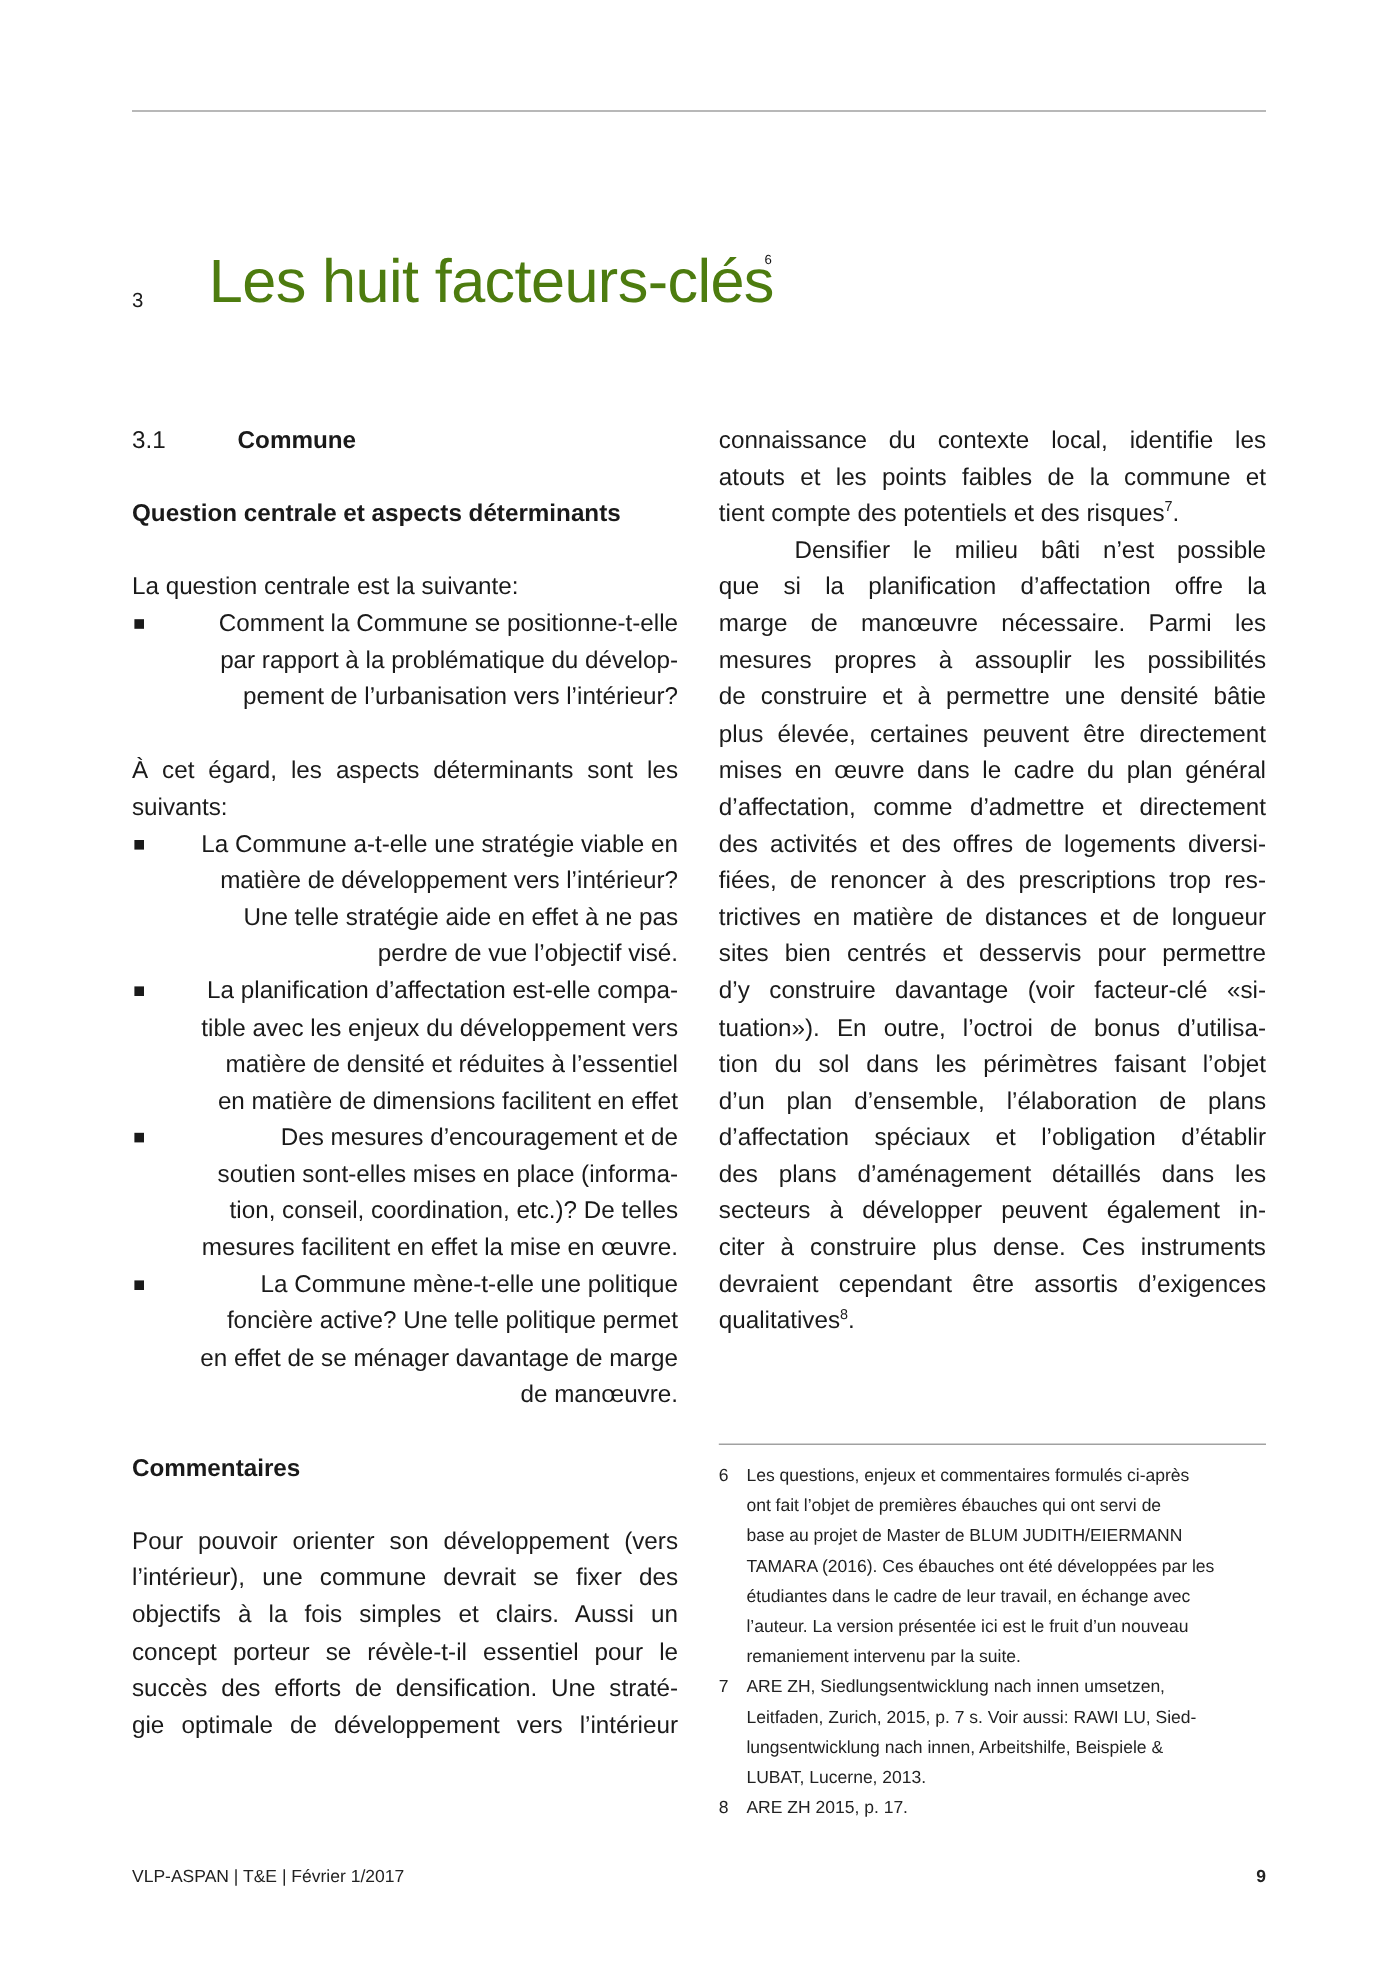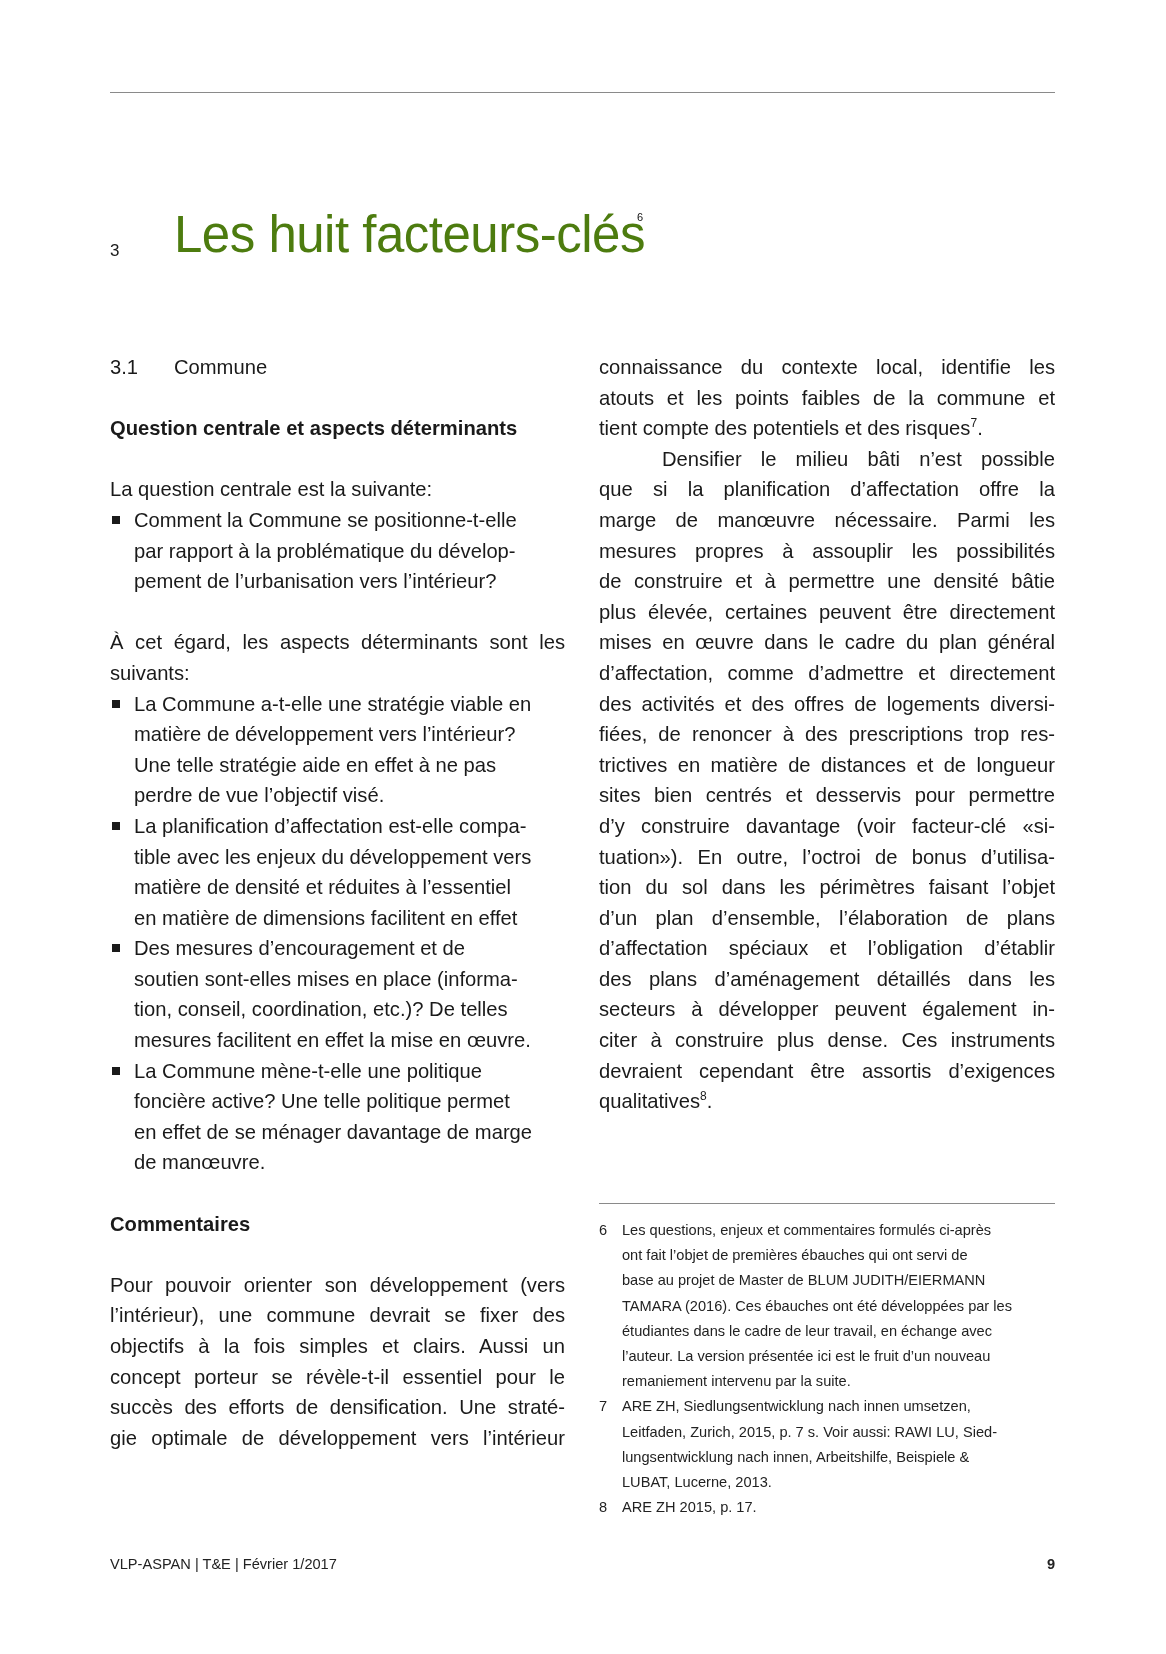--- a/index.html
+++ b/index.html
@@ -28,29 +28,29 @@
   }
   .col {
     position: absolute; top: 352px; font-size: 20.2px; line-height: 30.6px;
   }
   .col-left { left: 110px; width: 455px; }
   .col-right { left: 599px; width: 456px; }
   .line { display: block; white-space: nowrap; height: 30.6px; }
   .just { text-align: justify; text-align-last: justify; white-space: normal; }
   .section-head { display: flex; align-items: center; height: 30.6px; }
   .section-num { width: 64px; font-weight: 300; }
-  .section-title { font-weight: normal; }
+  .section-title { font-weight: bold; margin-left: 24px; }
   .subhead { font-weight: bold; height: 30.6px; display: block; }
   .gap { height: 30.6px; display: block; }
   .bullet-item { position: relative; padding-left: 24px; }
   .bullet-item::before {
     content: ""; position: absolute; left: 2px; top: 11px; width: 8px; height: 8px;
     background: #1a1a1a;
   }
-  .bullet-line { display: block; white-space: nowrap; height: 30.6px; }
+  .bullet-line { display: block; white-space: nowrap; height: 30.6px; text-align: right; }
   .indent { padding-left: 63px; }
   sup.fn { font-size: 12px; vertical-align: 8px; line-height: 0; }
   .fn-rule {
     position: absolute; left: 599px; top: 1203px; width: 456px; height: 1px;
     background: #8a8a8a;
   }
   .footnotes {
     position: absolute; left: 599px; top: 1218px; width: 456px;
     font-size: 14.6px; line-height: 25.2px; color: #222;
   }

